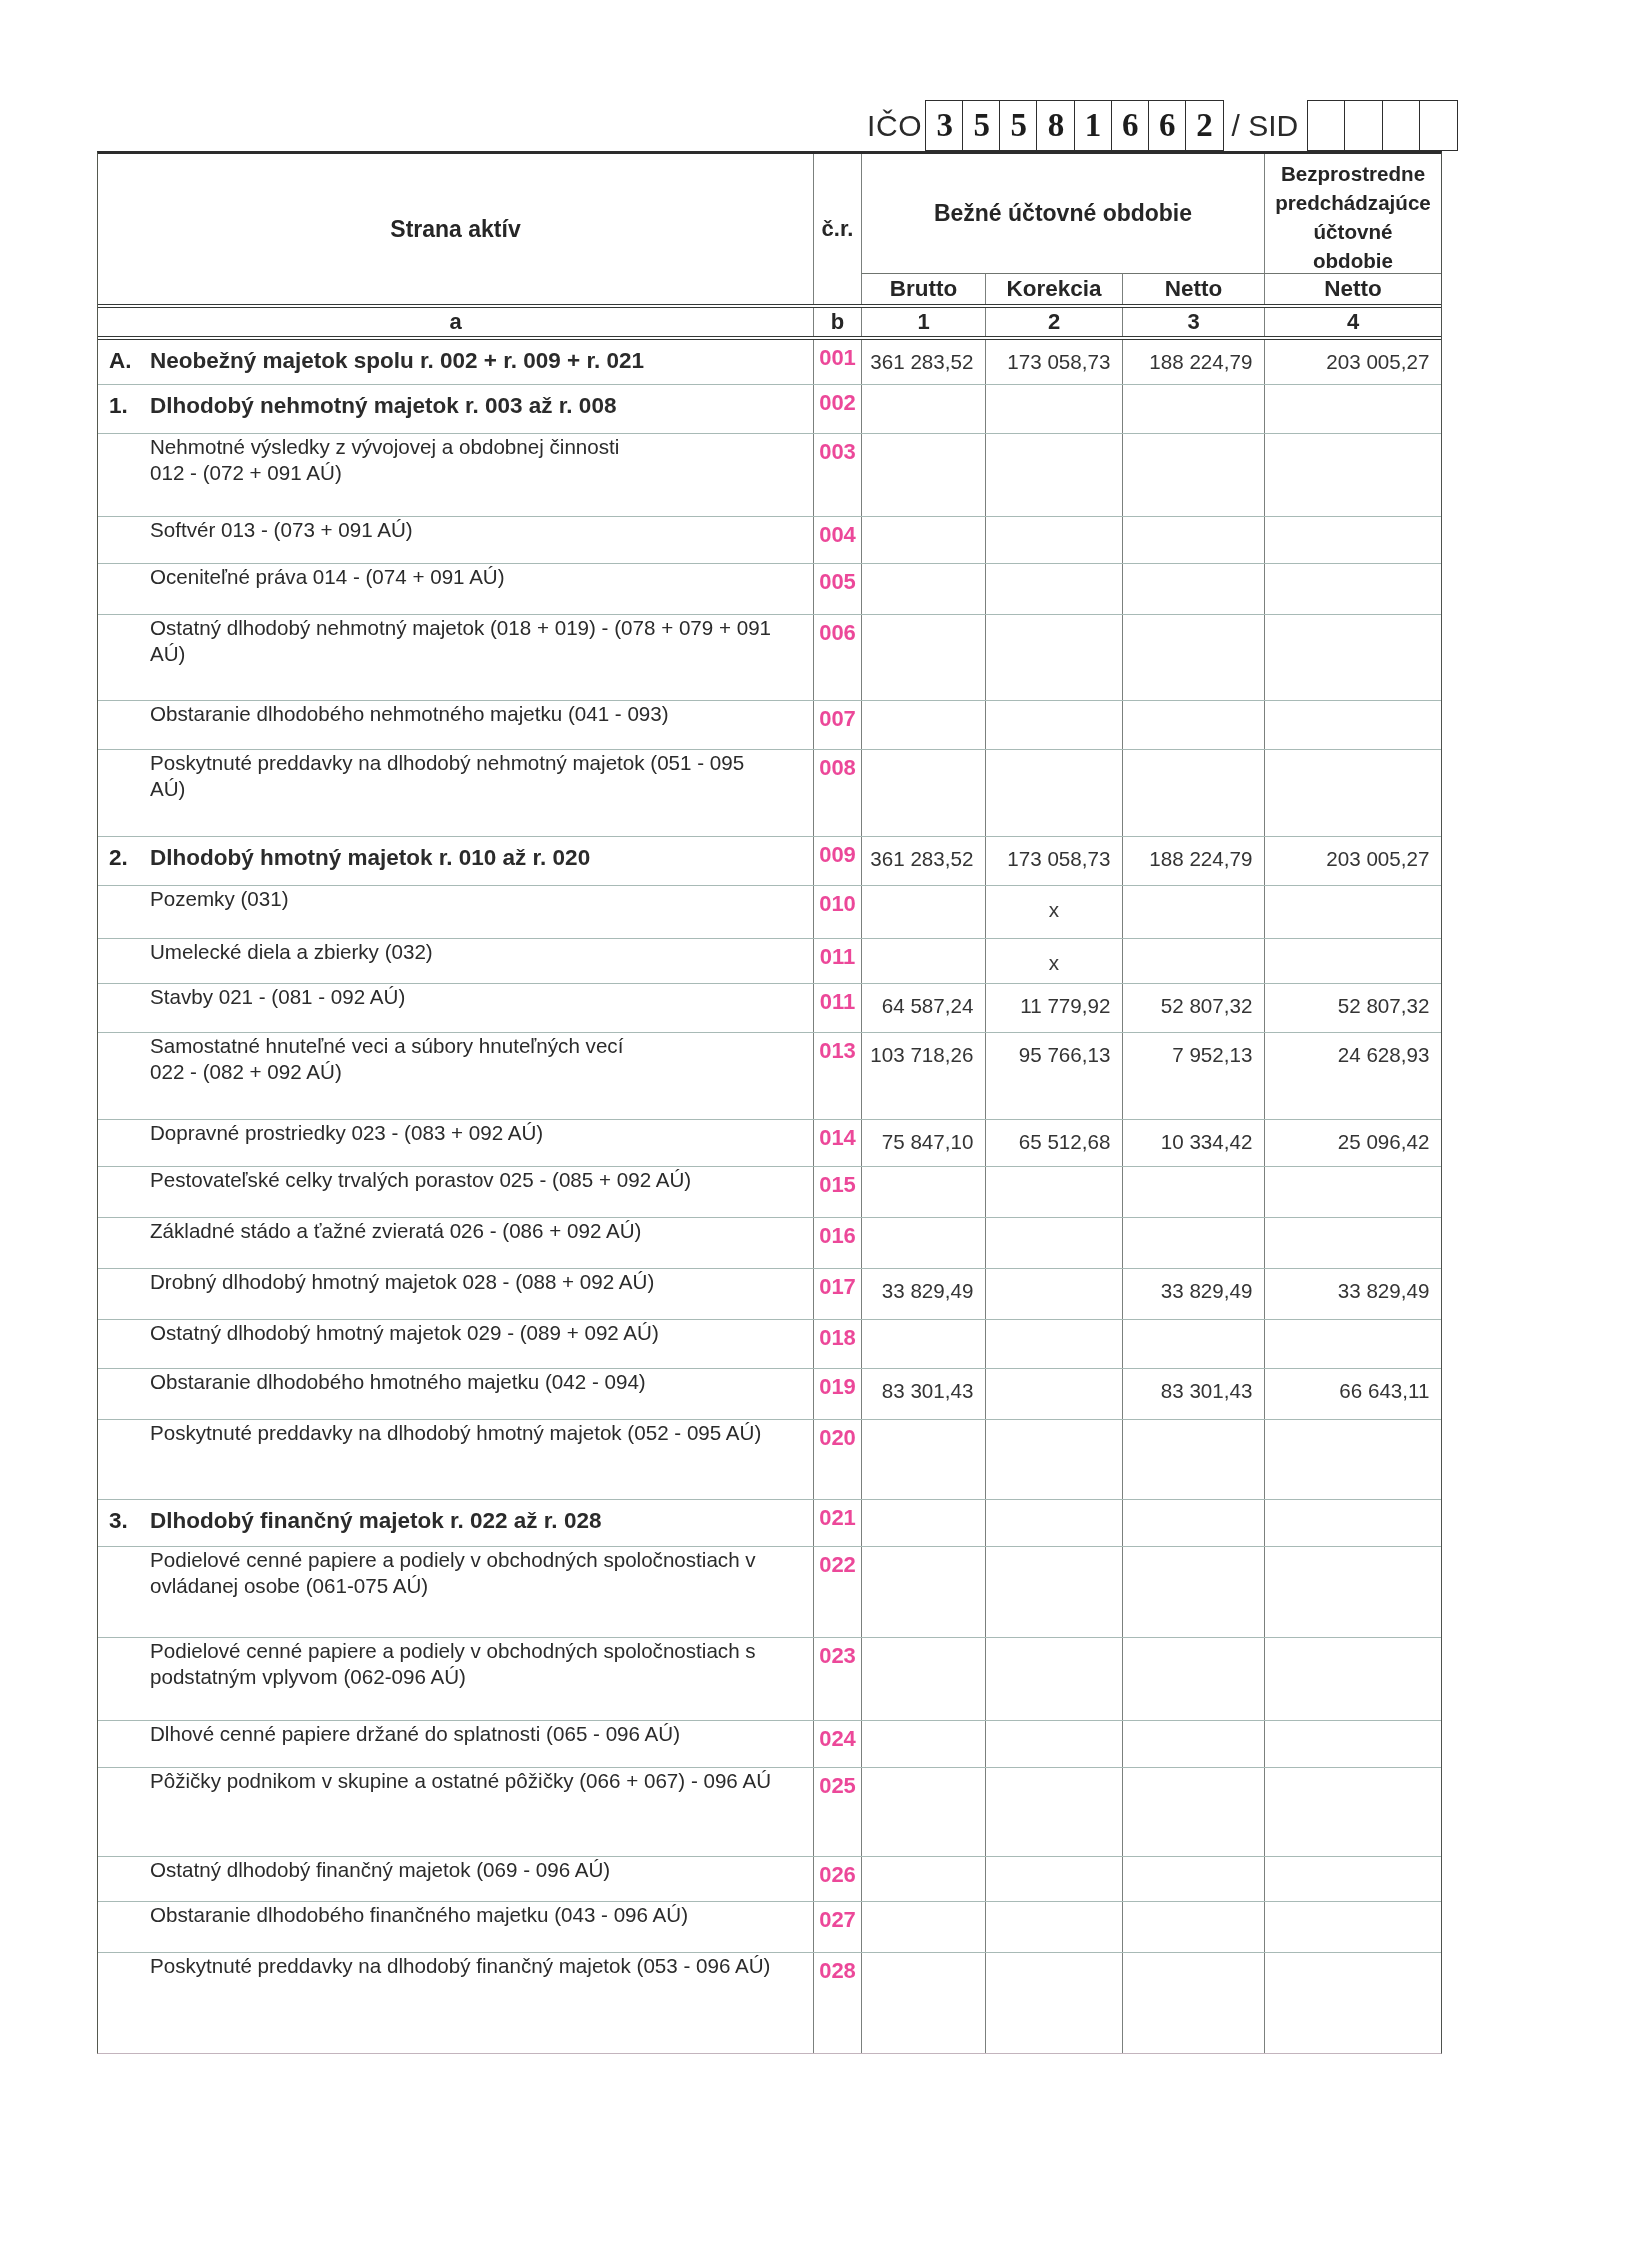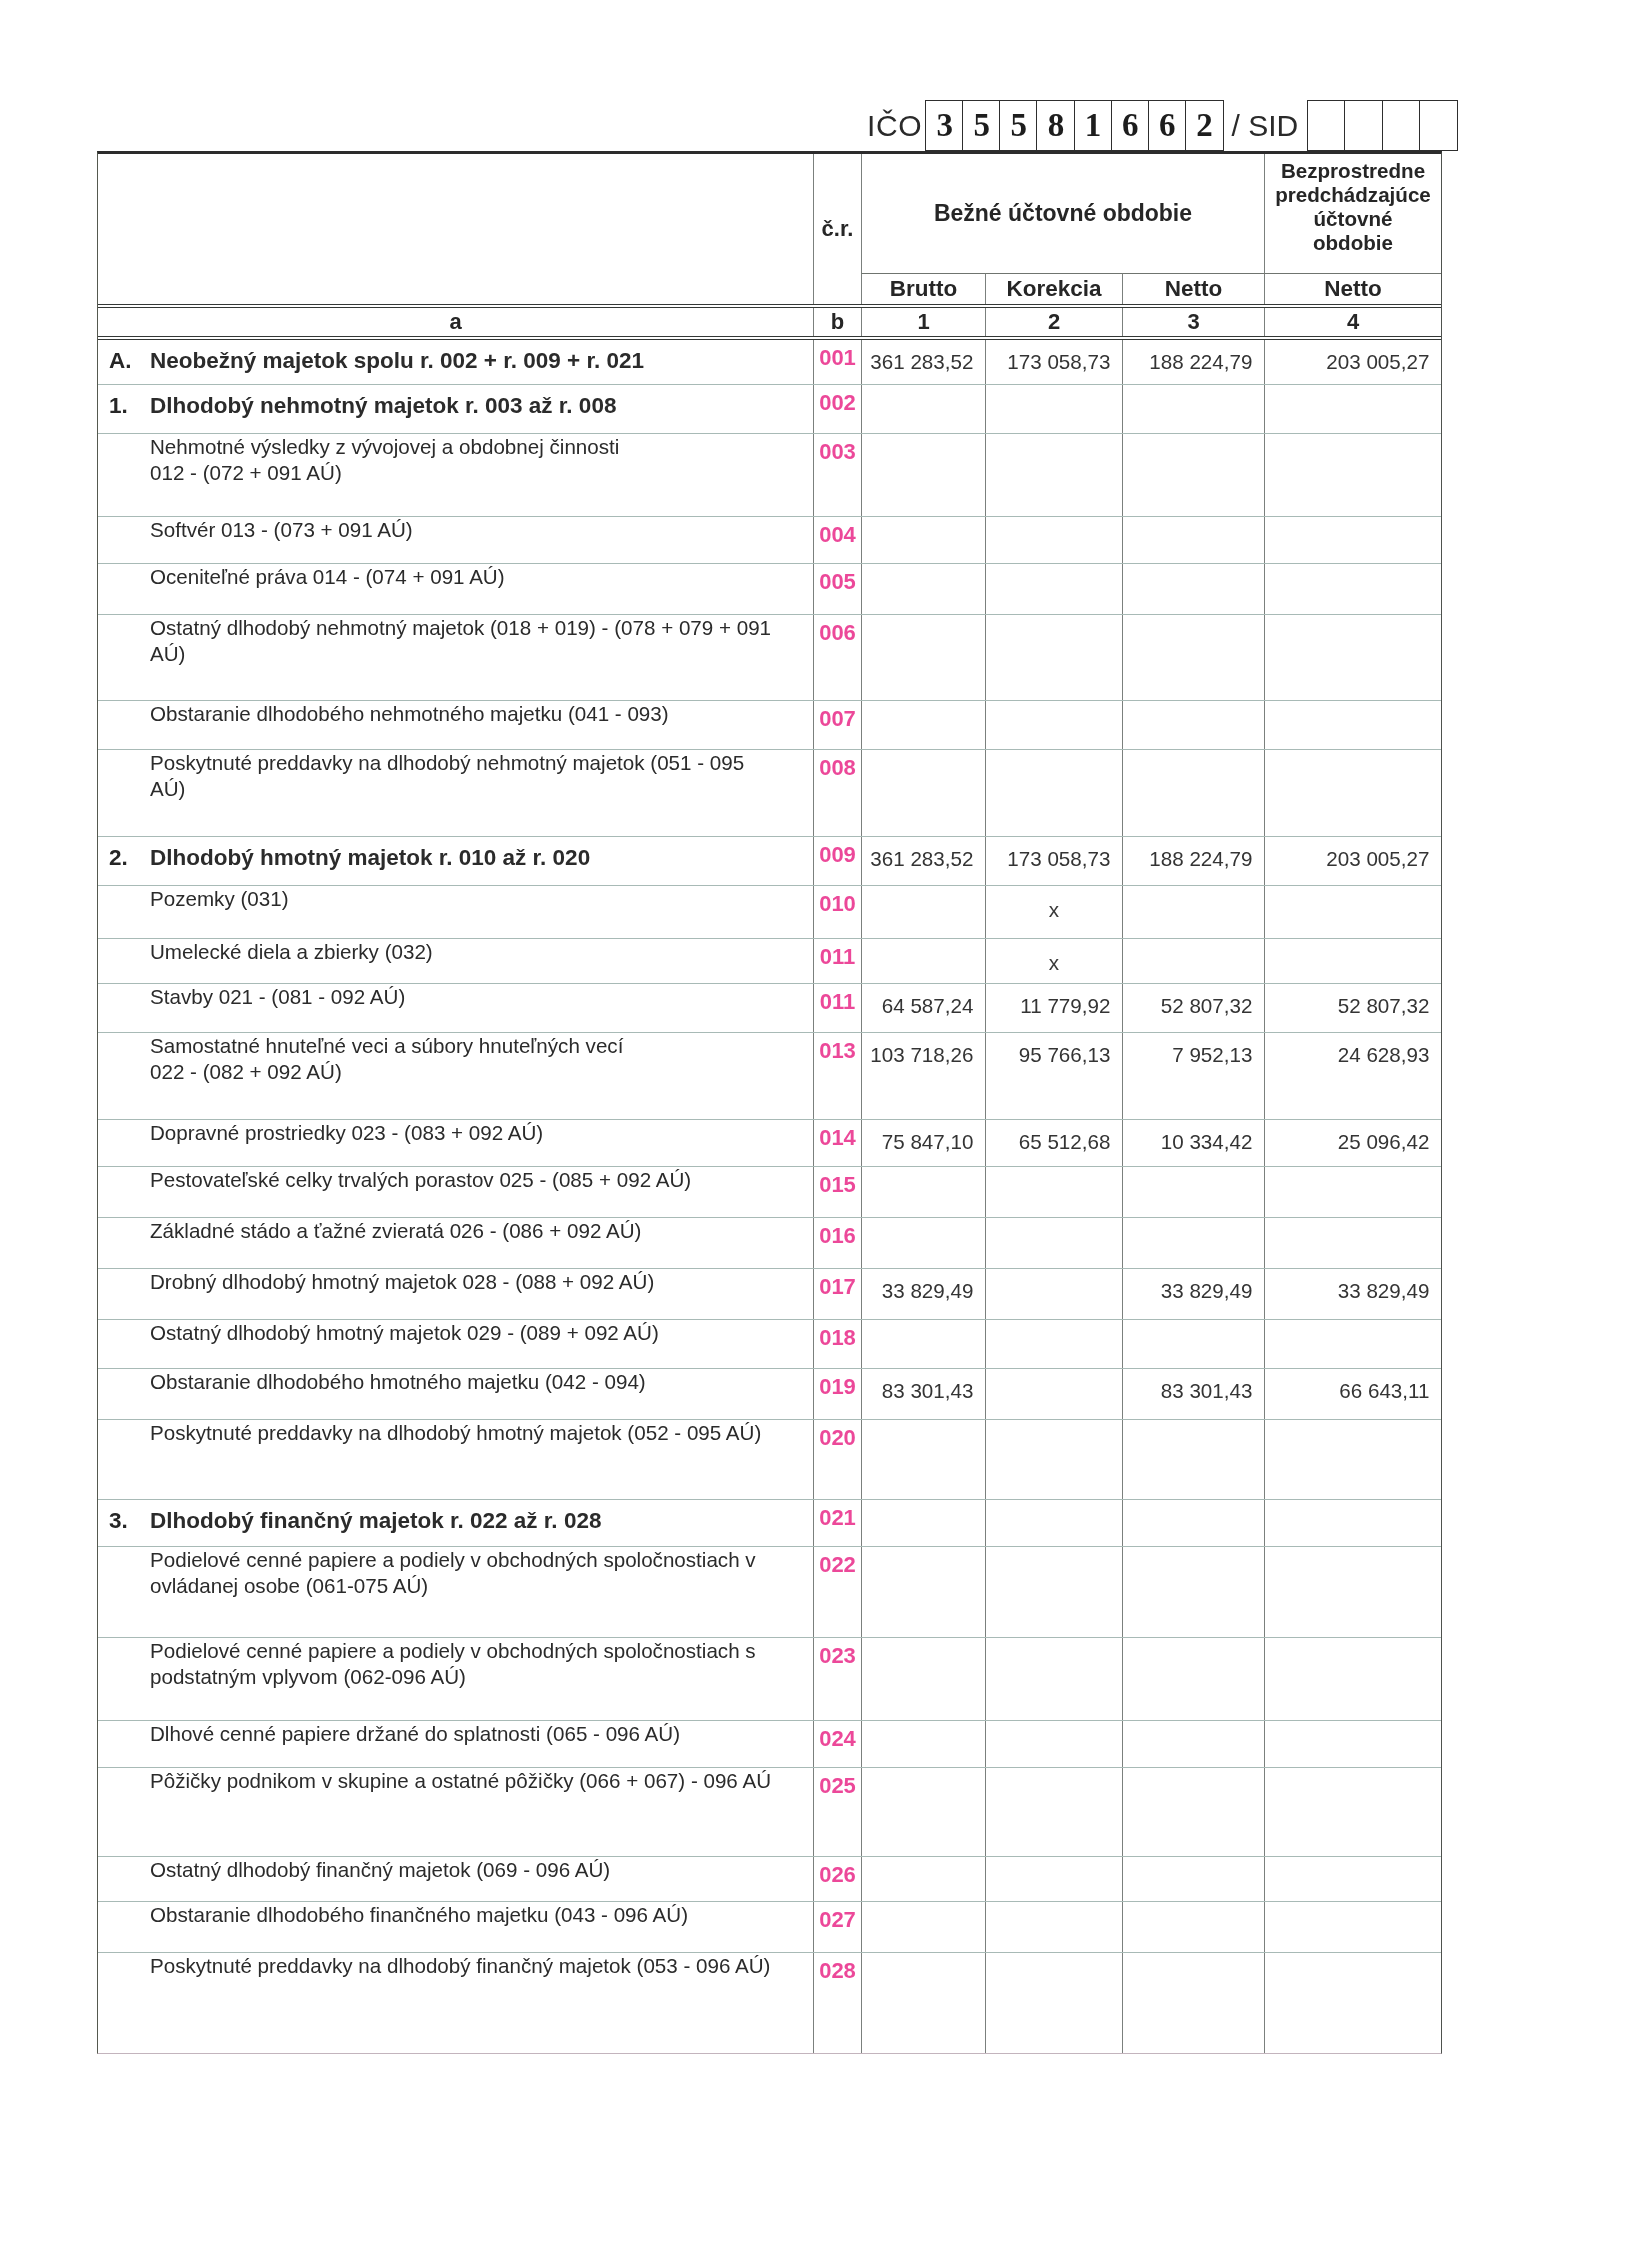--- a/index.html
+++ b/index.html
@@ -29,21 +29,21 @@
   }
   .grid6{display:grid;grid-template-columns:715px 48px 124px 137px 142px 177px;}
   
   #thead{display:grid;grid-template-columns:715px 48px 124px 137px 142px 177px;grid-template-rows:119px 31px;}
   .hc{display:flex;align-items:center;justify-content:center;text-align:center;}
   .bl{border-left:1.3px solid #7b807d;}
   .h-strana{grid-column:1;grid-row:1/3;font-weight:bold;font-size:23px;}
   .h-cr{grid-column:2;grid-row:1/3;font-weight:bold;font-size:22px;}
   .h-bezne{grid-column:3/6;grid-row:1;font-weight:bold;font-size:23px;}
   .h-bezpro{
-    grid-column:6;grid-row:1;font-weight:bold;font-size:20.6px;line-height:24px;
+    grid-column:6;grid-row:1;font-weight:bold;font-size:20.6px;line-height:29px;
     white-space:pre-line;align-items:flex-start;padding-top:5.2px;box-sizing:border-box;
   }
   .h-sub{font-weight:bold;font-size:22.5px;border-top:1.3px solid #6f746f;}
   
   #idxrow{
     border-top:4.5px double #34383683;border-top:4.5px double #343836;
     border-bottom:4.5px double #343836;
   }
   .idx-c{height:28px;display:flex;align-items:center;justify-content:center;
     font-weight:bold;font-size:22px;}
@@ -82,20 +82,21 @@
         <div class="box-cell" style="width: 37px;"></div>
         <div class="box-cell" style="width: 37px;"></div>
         <div class="box-cell" style="width: 37px;"></div>
         <div class="box-cell" style="width: 37px;"></div>
       </div>
   </div>
 
   <div id="tbl">
 
     <div id="thead">
+      <div class="hc h-strana">Strana aktív</div>
       <div class="hc h-cr bl">č.r.</div>
       <div class="hc h-bezne bl">Bežné účtovné obdobie</div>
       <div class="hc h-bezpro bl">Bezprostredne
 predchádzajúce
 účtovné
 obdobie</div>
       <div class="hc h-sub bl" style="grid-column:3;grid-row:2">Brutto</div>
       <div class="hc h-sub bl" style="grid-column:4;grid-row:2">Korekcia</div>
       <div class="hc h-sub bl" style="grid-column:5;grid-row:2">Netto</div>
       <div class="hc h-sub bl" style="grid-column:6;grid-row:2">Netto</div>

